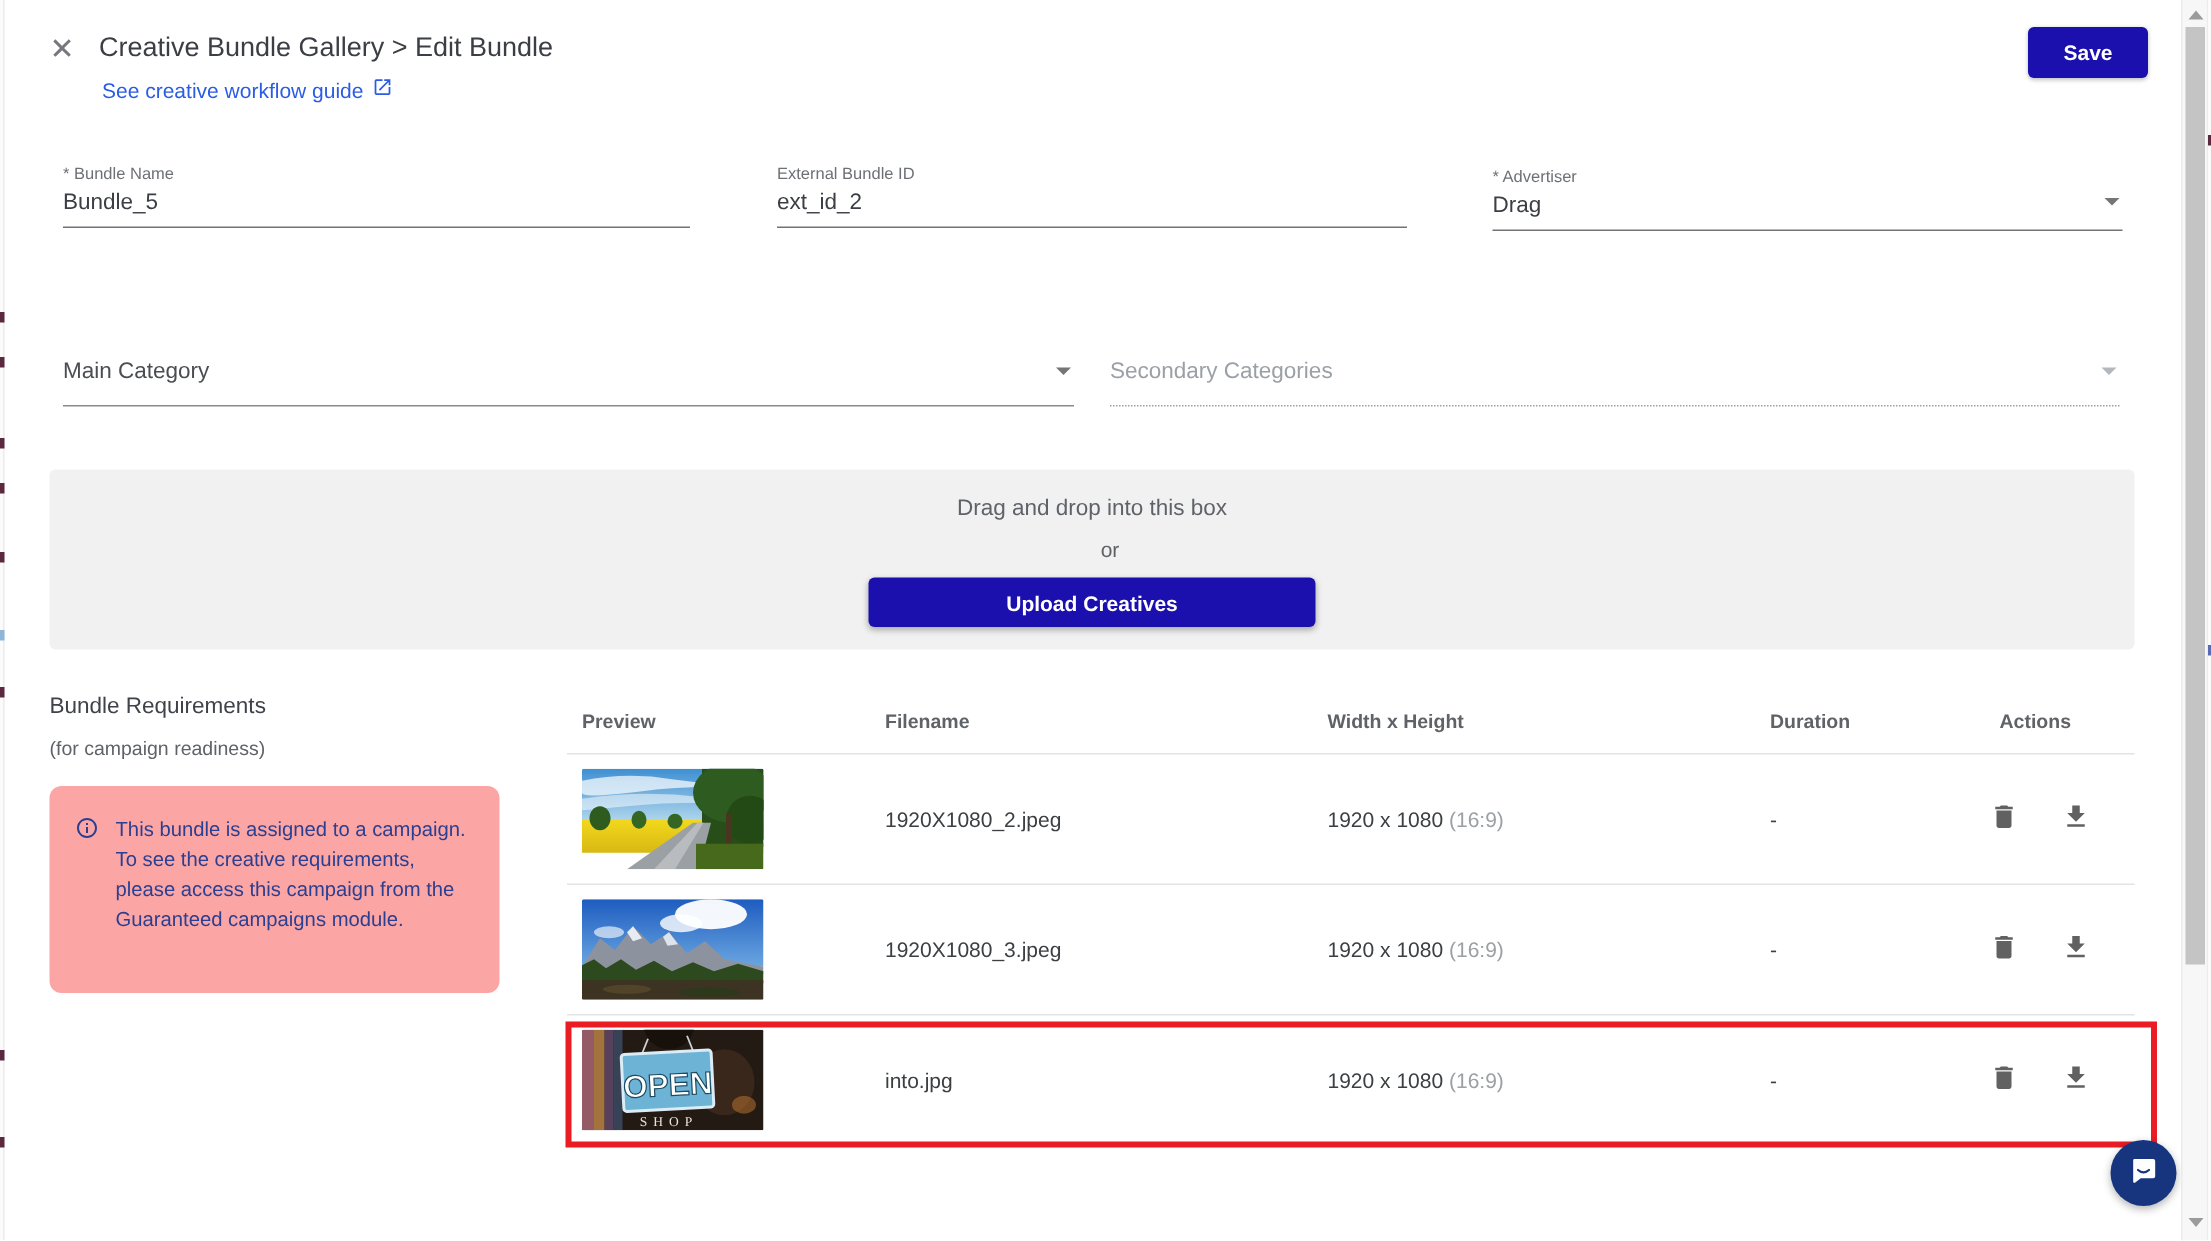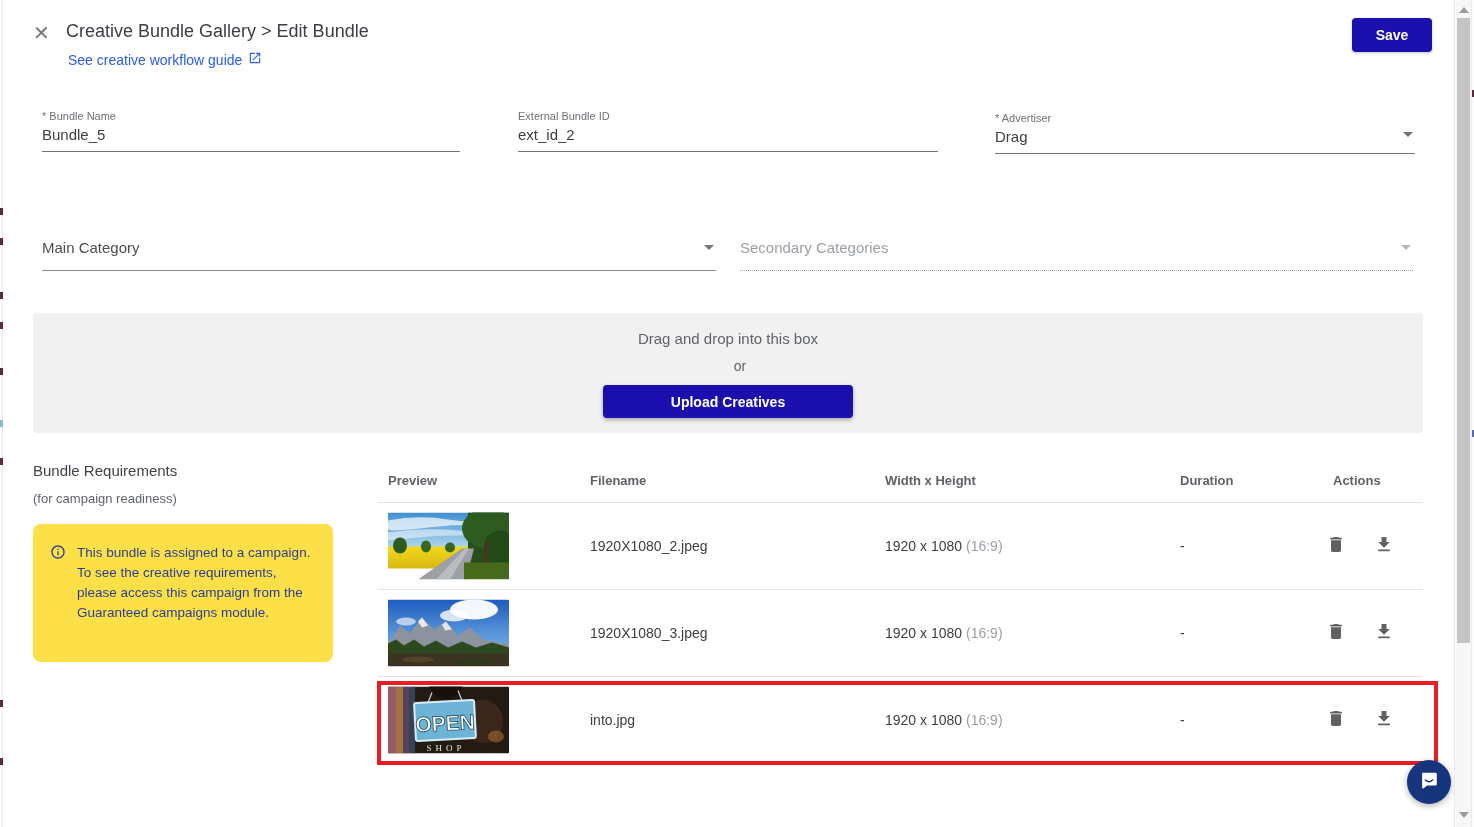--- a/index.html
+++ b/index.html
@@ -33,26 +33,26 @@
   .select-line { position:absolute; height:32px; border-bottom:1px solid #8a8a8a; font-size:15px; color:#4a4d52; }
   .select-line.disabled { color:#9aa0a6; border-bottom:1px dotted #9e9e9e; }
   .select-line .dd-arrow { position:absolute; right:2px; top:6px; }
   .dd-arrow { width:0; height:0; border-left:5px solid transparent; border-right:5px solid transparent; border-top:5px solid #757575; display:inline-block; }
   .disabled .dd-arrow { border-top-color:#b4b8bd; }
 
   
   .dropzone { position:absolute; left:33px; top:313px; width:1390px; height:120px; background:#f1f1f2; border-radius:4px; text-align:center; }
   .dz-line1 { padding-top:17px; font-size:15px; color:#5f6368; }
   .dz-line2 { padding-top:11px; font-size:14px; color:#5f6368;padding-left:24px; }
-  .upload-btn { margin-top:11px; width:250px; height:33px; background:#1b10ae; color:#fff; border:none; border-radius:4px; font-size:14px; font-weight:bold; font-family:"Liberation Sans",sans-serif; cursor:pointer; box-shadow:0 2px 4px rgba(0,0,0,.3); }
+  .upload-btn { margin-top:11px; width:298px; height:33px; background:#1b10ae; color:#fff; border:none; border-radius:4px; font-size:14px; font-weight:bold; font-family:"Liberation Sans",sans-serif; cursor:pointer; box-shadow:0 2px 4px rgba(0,0,0,.3); }
 
   
   .req-title { position:absolute; left:33px; top:462px; font-size:15px; color:#3f4349; font-weight:400; }
   .req-sub { position:absolute; left:33px; top:491px; font-size:13px; color:#5f6368; }
-  .info-card { position:absolute; left:33px; top:524px; width:300px; min-height:138px; background:#fde047; border-radius:8px; padding:19px 16px 19px 44px; }
+  .info-card { position:absolute; left:33px; top:524px; width:300px; min-height:138px; background:#fca5a5; border-radius:8px; padding:19px 16px 19px 44px; }
   .info-card .info-icon { position:absolute; left:17px; top:20px; color:#2b3f90; }
   .info-card .info-text { font-size:13.5px; line-height:20px; color:#2b3f90; }
 
   
   .table { position:absolute; left:378px; top:460px; width:1045px; }
   .thead { position:relative; height:43px; border-bottom:1px solid #e3e3e3; }
   .th { position:absolute; top:13px; font-size:13px; color:#5f6368; font-weight:bold; }
   .trow { position:relative; height:87px; border-bottom:1px solid #e3e3e3; }
   .cell { position:absolute; top:50%; transform:translateY(-50%); font-size:14px; color:#3c4043; }
   .col-preview { left:10px; } .col-file { left:212px; } .col-size { left:507px; } .col-dur { left:802px; } .col-act1 { left:948px; } .col-act2 { left:996px; }

